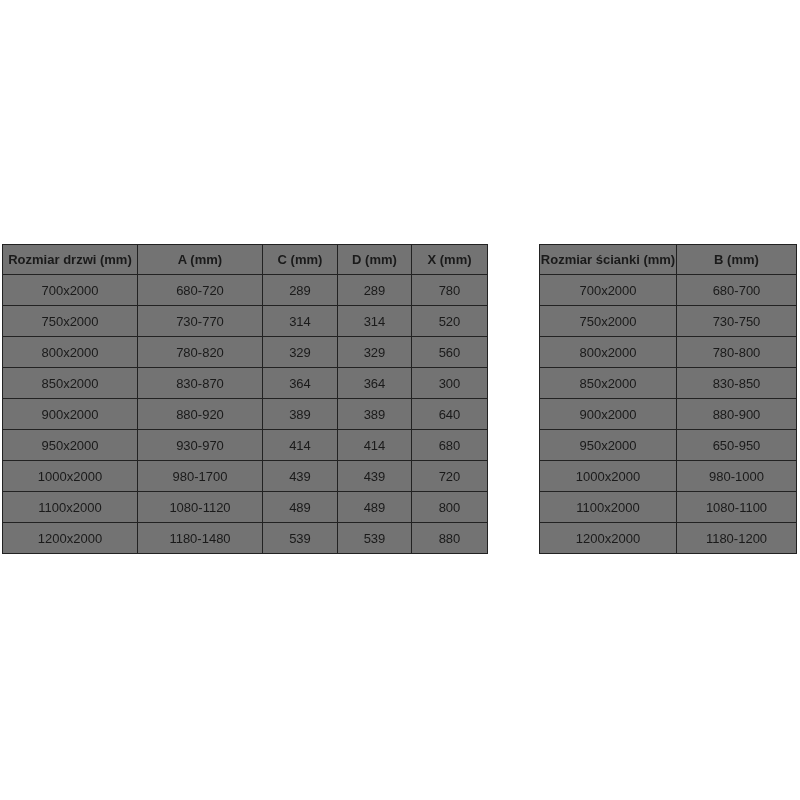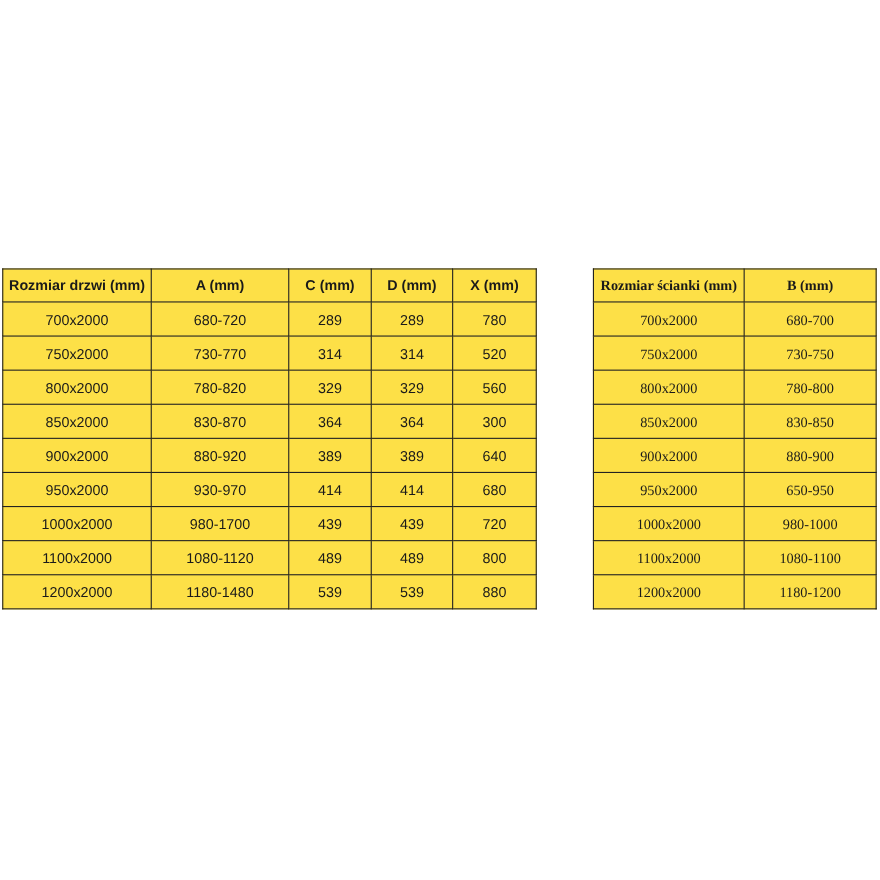--- a/index.html
+++ b/index.html
@@ -11,24 +11,24 @@
     position: relative;
     width: 800px; height: 800px;
     background: #ffffff;
     font-family: "Liberation Sans", "DejaVu Sans", sans-serif;
     color: #1a1a1a;
   }
   table.dim-table {
     position: absolute;
     border-collapse: collapse;
     table-layout: fixed;
-    background: #fde047;
+    background: #737373;
   }
   #door-table { left: 2px;  top: 244px; width: 485px; }
-  #wall-table { left: 539px; top: 244px; width: 257px; font-family: Liberation Serif, serif; }
+  #wall-table { left: 539px; top: 244px; width: 257px; }
   .dim-table th, .dim-table td {
     border: 1px solid #222222;
     text-align: center;
     vertical-align: middle;
     font-size: 13px;
     line-height: 1;
     overflow: hidden;
     white-space: nowrap;
   }
   .dim-table th { font-weight: bold; height: 30px; }

